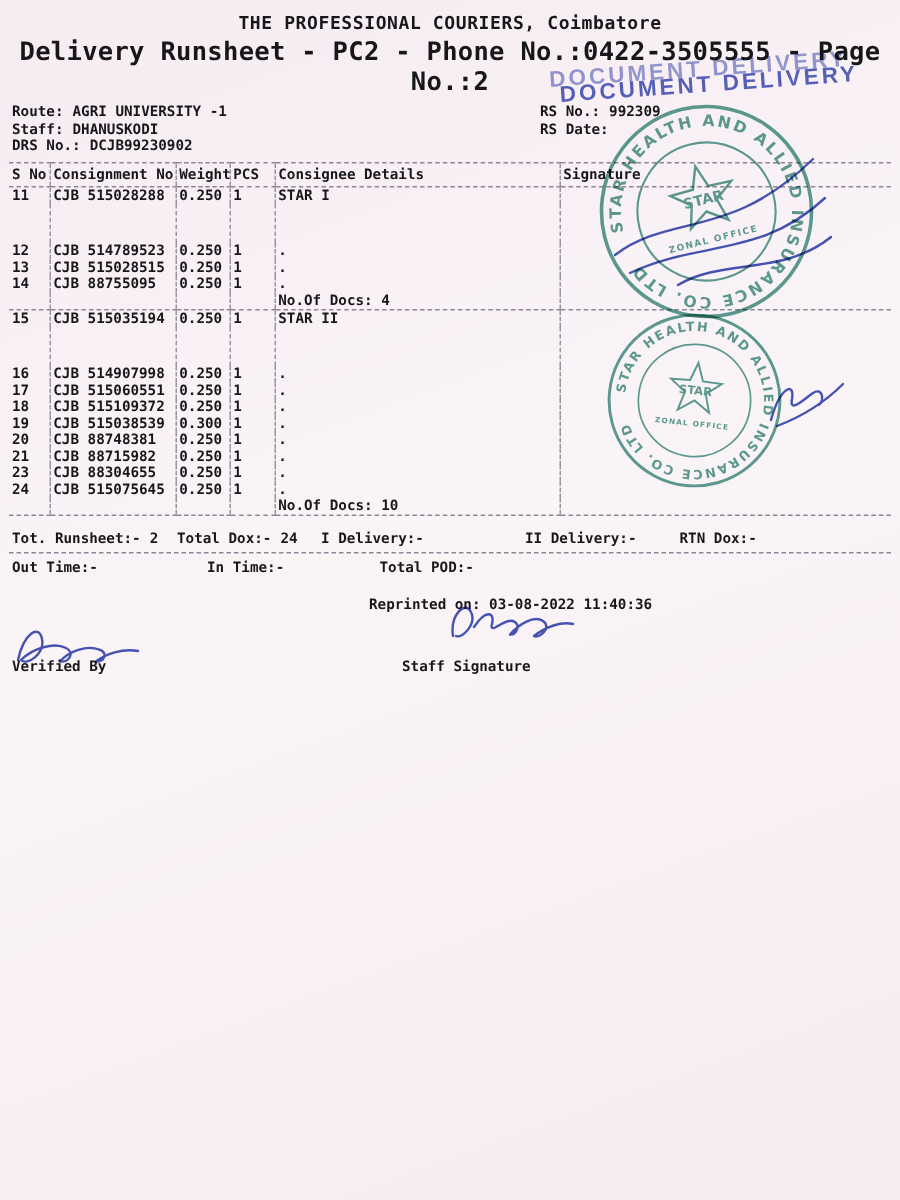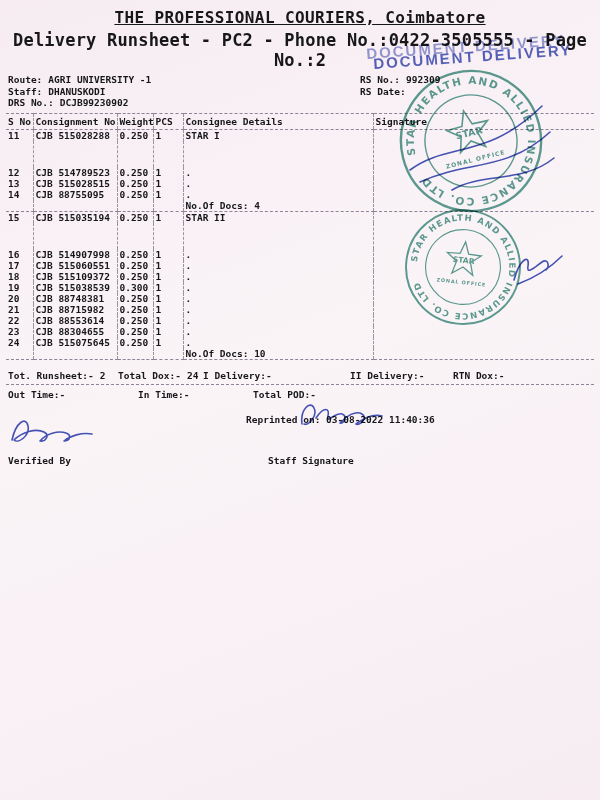--- a/index.html
+++ b/index.html
@@ -3,21 +3,21 @@
 <meta charset="utf-8">
 <style>
   html,body{margin:0;padding:0;background:#e8e2e6;}
   .page{
     position:relative;width:600px;height:800px;overflow:hidden;
     background:linear-gradient(160deg,#f6ecf2 0%,#faf4f7 45%,#f6ecf2 100%);
     font-family:"DejaVu Sans Mono","Liberation Mono",monospace;
     font-weight:700;color:#17171a;
   }
   
-  .title{padding-top:8px;text-align:center;font-size:16px;letter-spacing:.4px;text-decoration:underline;}
+  .title{padding-top:8px;text-align:center;font-size:12px;letter-spacing:.4px;}
   .subtitle{padding-top:3px;text-align:center;font-size:17px;letter-spacing:.2px;}
   .meta{margin-top:4px;padding-left:8px;font-size:9.5px;}
   .meta-line{position:relative;height:11.5px;line-height:11.5px;}
   .meta-line .right{position:absolute;left:352px;top:0;}
   .val{margin-left:6px;}
   
   table.runsheet{margin:4px 0 0 6px;border-collapse:collapse;table-layout:fixed;width:588px;font-size:9.5px;}
   .runsheet th,.runsheet td{
     padding:0 2px;vertical-align:top;text-align:left;font-weight:700;
     line-height:11px;height:11px;overflow:hidden;white-space:nowrap;
@@ -28,21 +28,21 @@
   tr.docs-row td{border-bottom:1px dashed #8d8595;}
   
   .footer{position:relative;font-size:9.5px;}
   .absrow{position:relative;height:13px;}
   .absrow span.slot{position:absolute;top:0;white-space:nowrap;}
   .sumrow1{margin-top:10px;}
   .divider{border-bottom:1px dashed #8d8595;margin:1px 6px 0 6px;}
   .sumrow2{margin-top:4px;}
   .enteredrow{margin-top:12px;}
   .signrow{margin-top:28px;}
-  .l8{left:8px;}.l118{left:118px;}.l213{left:203px;}.l333{left:350px;}.l453{left:453px;}
+  .l8{left:8px;}.l118{left:118px;}.l213{left:214px;}.l333{left:350px;}.l453{left:453px;}
   .l138{left:138px;}.l253{left:253px;}.l246{left:246px;}.l268{left:268px;}
   
   .stamp{position:absolute;color:var(--stamp-green,#2f8474);opacity:.78;mix-blend-mode:multiply;}
   .s1{left:396px;top:66px;width:150px;height:150px;transform:rotate(-14deg);}
   .s2{left:402px;top:206px;width:122px;height:122px;transform:rotate(6deg);}
   .ringtext{font-size:10.5px;letter-spacing:1.5px;font-weight:700;fill:currentColor;font-family:"DejaVu Sans",sans-serif;}
   .centertext{font-size:9.5px;font-weight:700;fill:currentColor;text-anchor:middle;font-family:"DejaVu Sans",sans-serif;}
   .subtext{font-size:6px;font-weight:700;fill:currentColor;text-anchor:middle;letter-spacing:1px;font-family:"DejaVu Sans",sans-serif;}
   .delivery-stamp-layer{
     position:absolute;font-family:"Liberation Sans",sans-serif;font-weight:bold;
@@ -208,28 +208,20 @@
         </tr>
         <tr>
           <td>21</td>
           <td>CJB 88715982</td>
           <td>0.250</td>
           <td>1</td>
           <td>.</td>
           <td></td>
         </tr>
         <tr>
-          <td>22</td>
-          <td>CJB 88553614</td>
-          <td>0.250</td>
-          <td>1</td>
-          <td>.</td>
-          <td></td>
-        </tr>
-        <tr>
           <td>23</td>
           <td>CJB 88304655</td>
           <td>0.250</td>
           <td>1</td>
           <td>.</td>
           <td></td>
         </tr>
         <tr>
           <td>24</td>
           <td>CJB 515075645</td>

